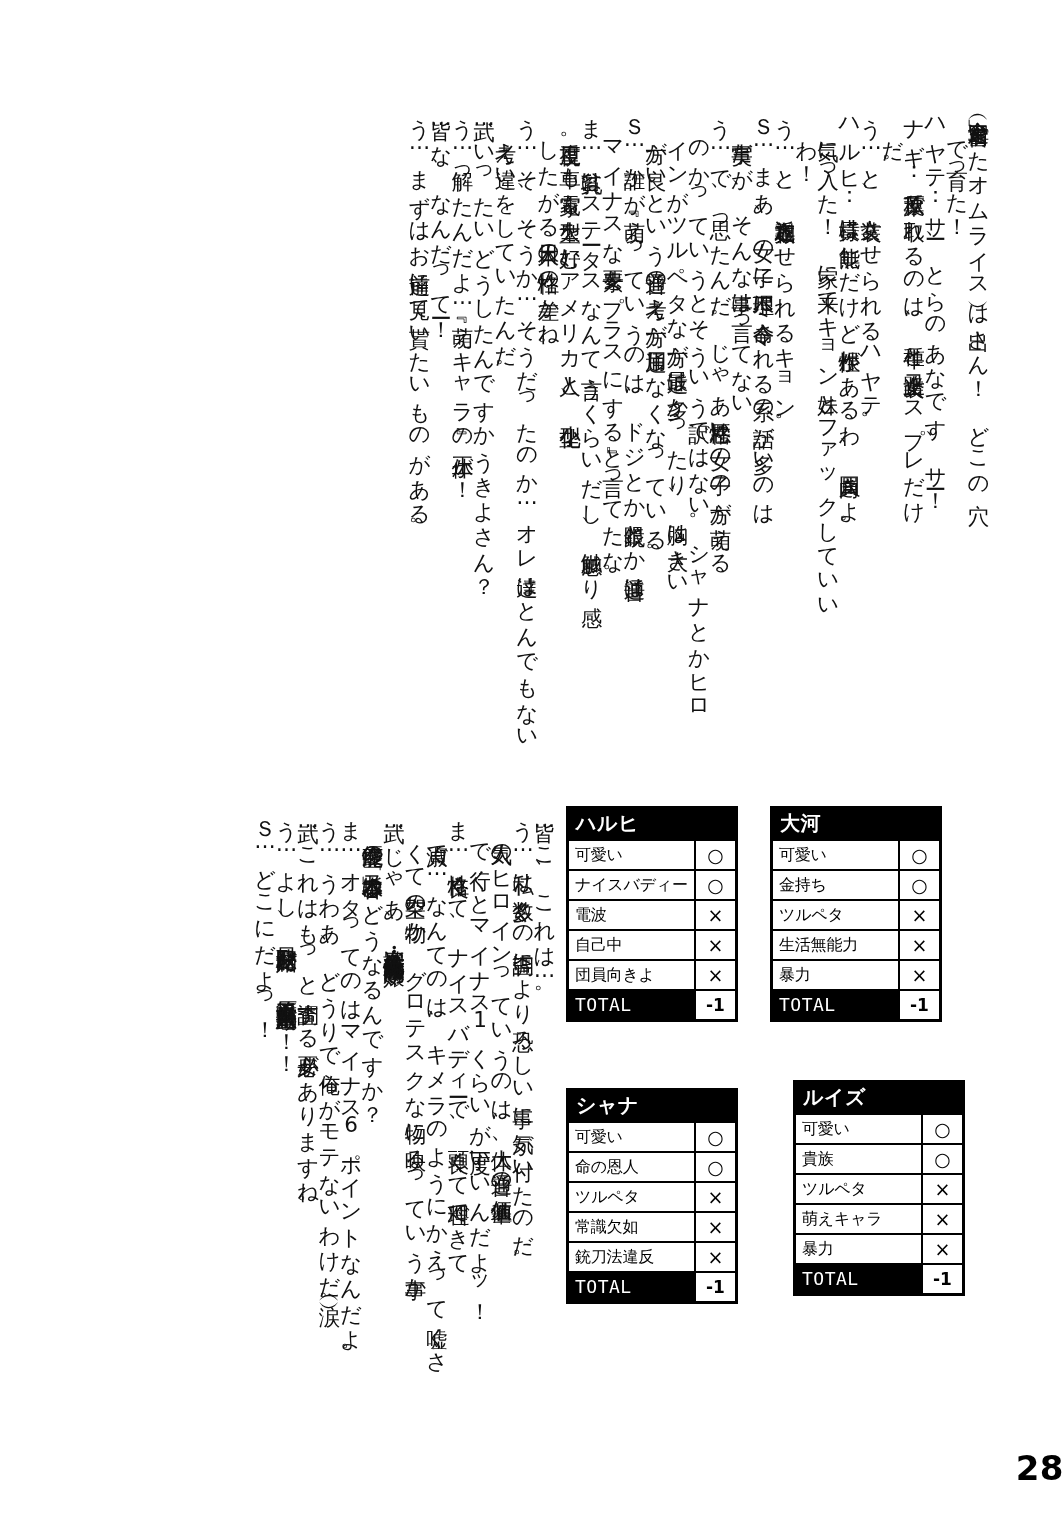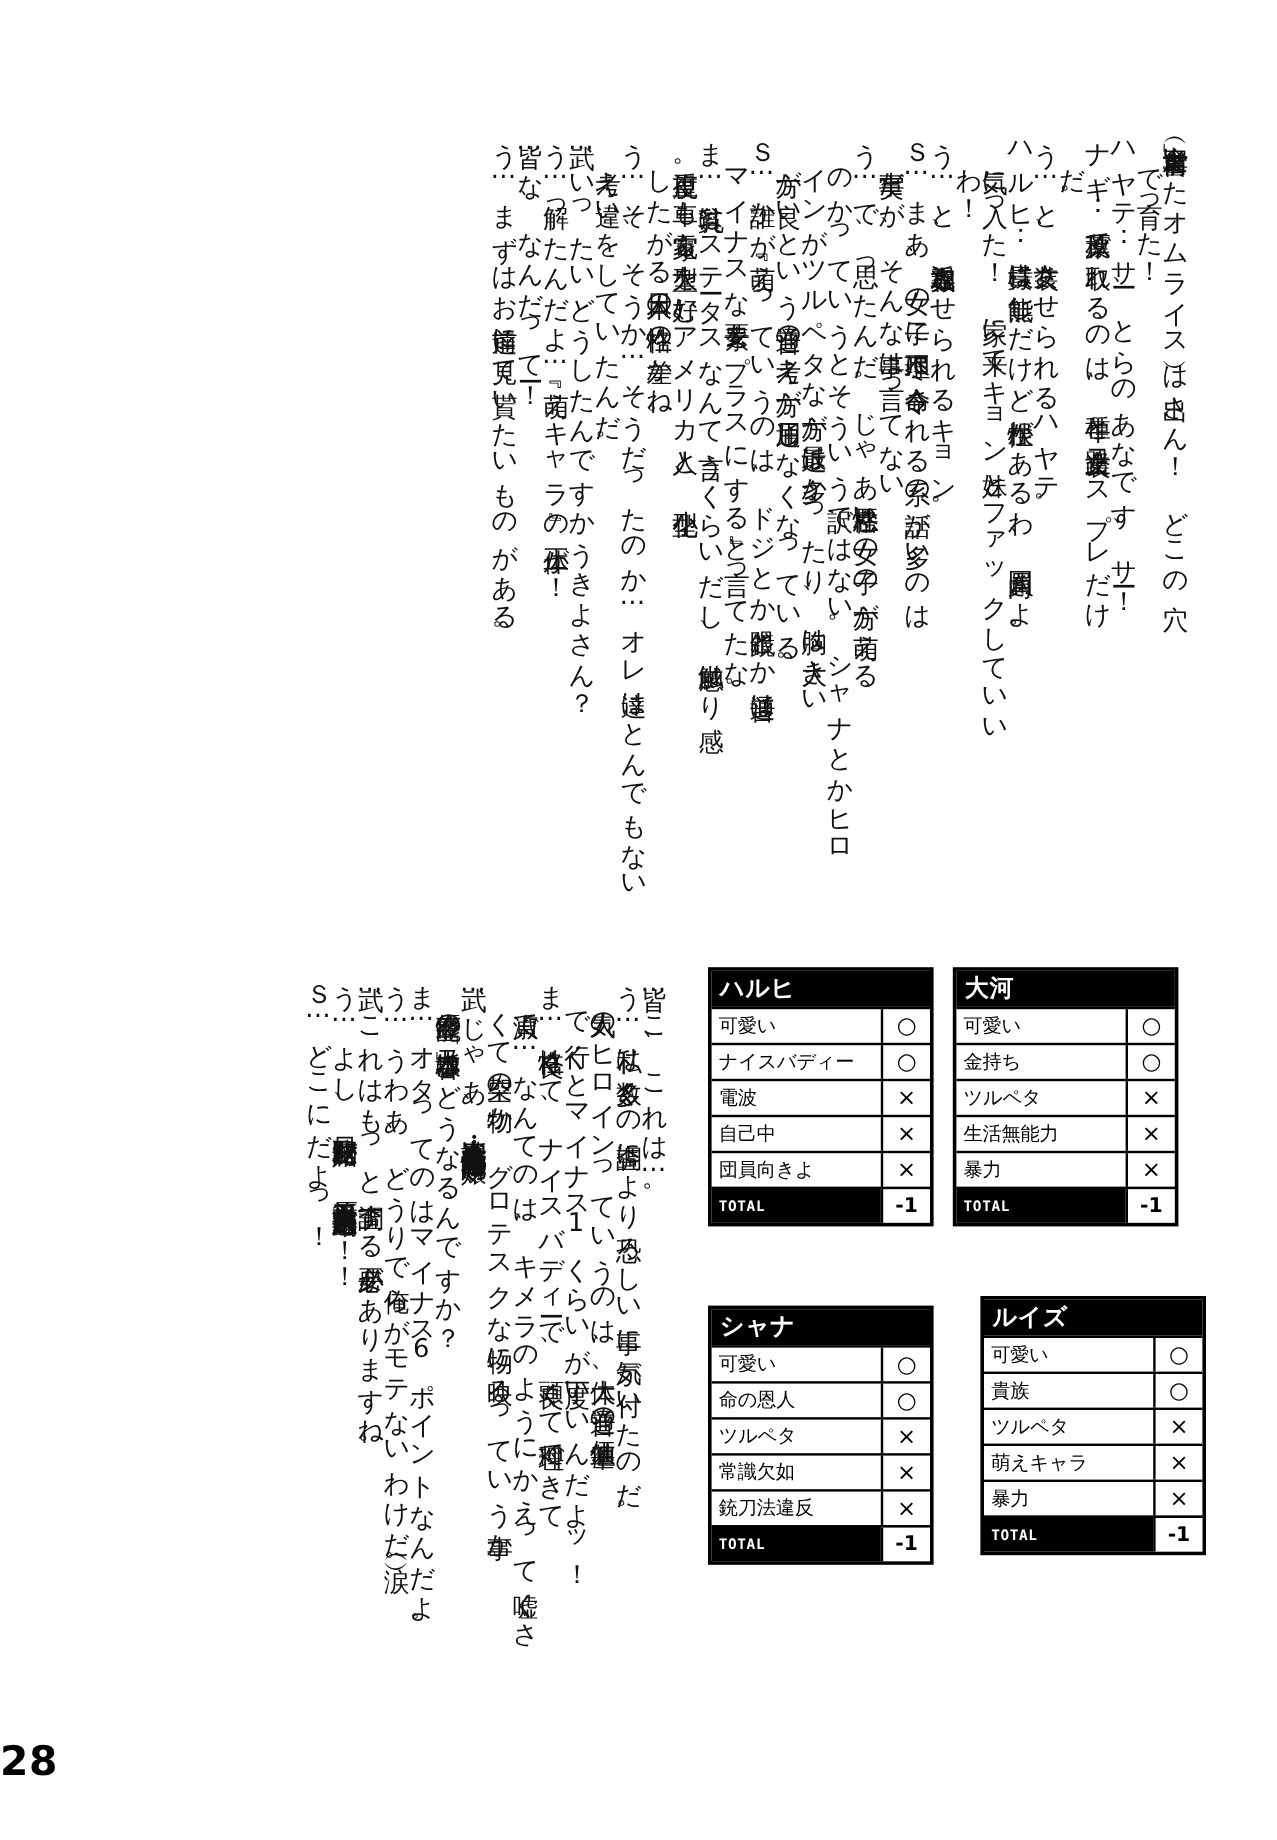--- a/index.html
+++ b/index.html
@@ -55,25 +55,24 @@
   #bottom-block {
     top: 806px;
     right: 509px;
     height: 620px;
     width: 455px;
   }
 
   
   .stat-table {
     position: absolute;
-    width: 188px;
+    width: 172px;
     border: 3px solid #000000;
     box-sizing: border-box;
     background: #ffffff;
-    margin-left: 24px;
   }
   .st-header {
     background: #000000;
     color: #ffffff;
     font-size: 20px;
     font-weight: bold;
     padding: 3px 7px 5px 7px;
     letter-spacing: 0.5px;
     line-height: 1.1;
     height: 30px;
@@ -108,22 +107,22 @@
     box-sizing: border-box;
     line-height: 1;
   }
   .st-row.total {
     background: #000000;
     color: #ffffff;
     border-top: 2.5px solid #000000;
   }
   .st-row.total .st-label {
     font-family: "DejaVu Sans Mono", "Liberation Mono", monospace;
-    font-size: 12px;
-    font-weight: bold;
+    font-size: 18px;
+    font-weight: normal;
     letter-spacing: 0.5px;
   }
   .st-row.total .st-mark {
     background: #ffffff;
     color: #000000;
     font-family: "DejaVu Sans", "Liberation Sans", sans-serif;
     font-size: 17px;
     font-weight: bold;
   }
 
@@ -131,21 +130,21 @@
   #table-taiga  { top: 806px; left: 770px; }
   #table-shana  { top: 1088px; left: 566px; }
   #table-louise { top: 1080px; left: 793px; }
 
   
   #page-number {
     position: absolute;
     top: 1448px;
     left: 0;
     width: 1064px;
-    text-align: left;
+    text-align: right;
     font-family: "DejaVu Sans", "Liberation Sans", sans-serif;
     font-size: 34px;
     font-weight: bold;
     color: #000000;
     letter-spacing: 0.5px;
   }
 </style>
 </head>
 <body>
 

